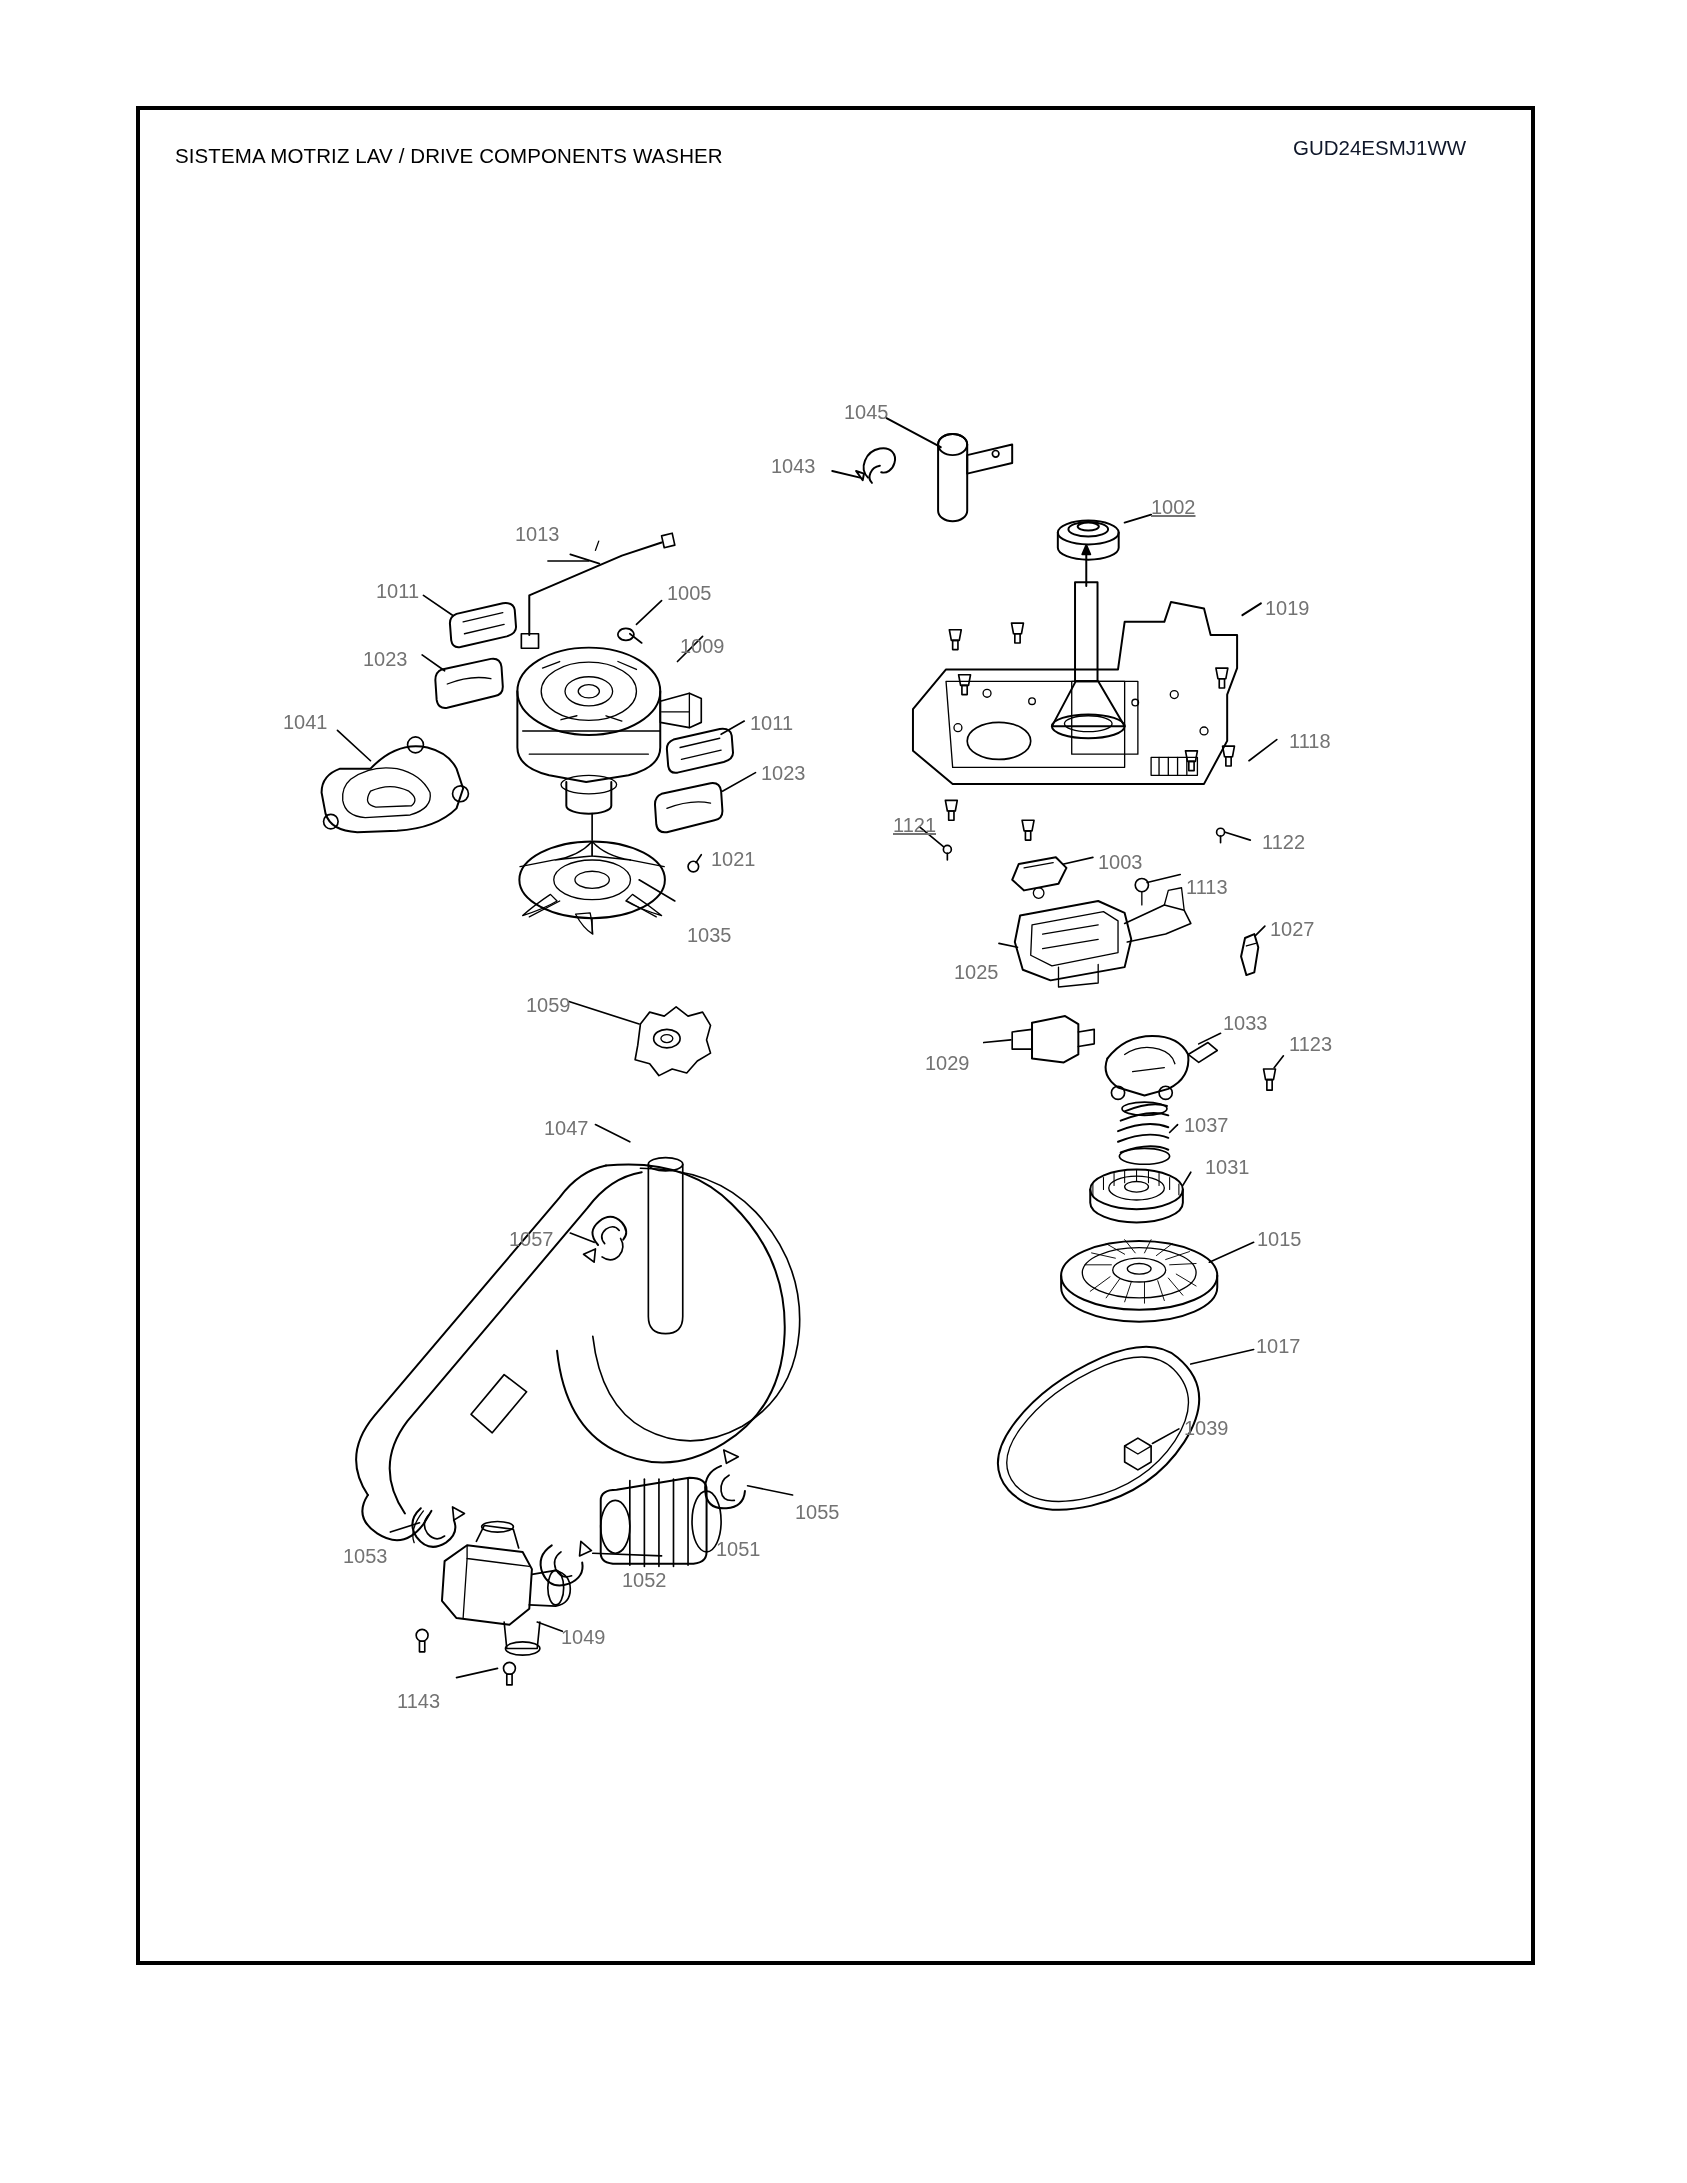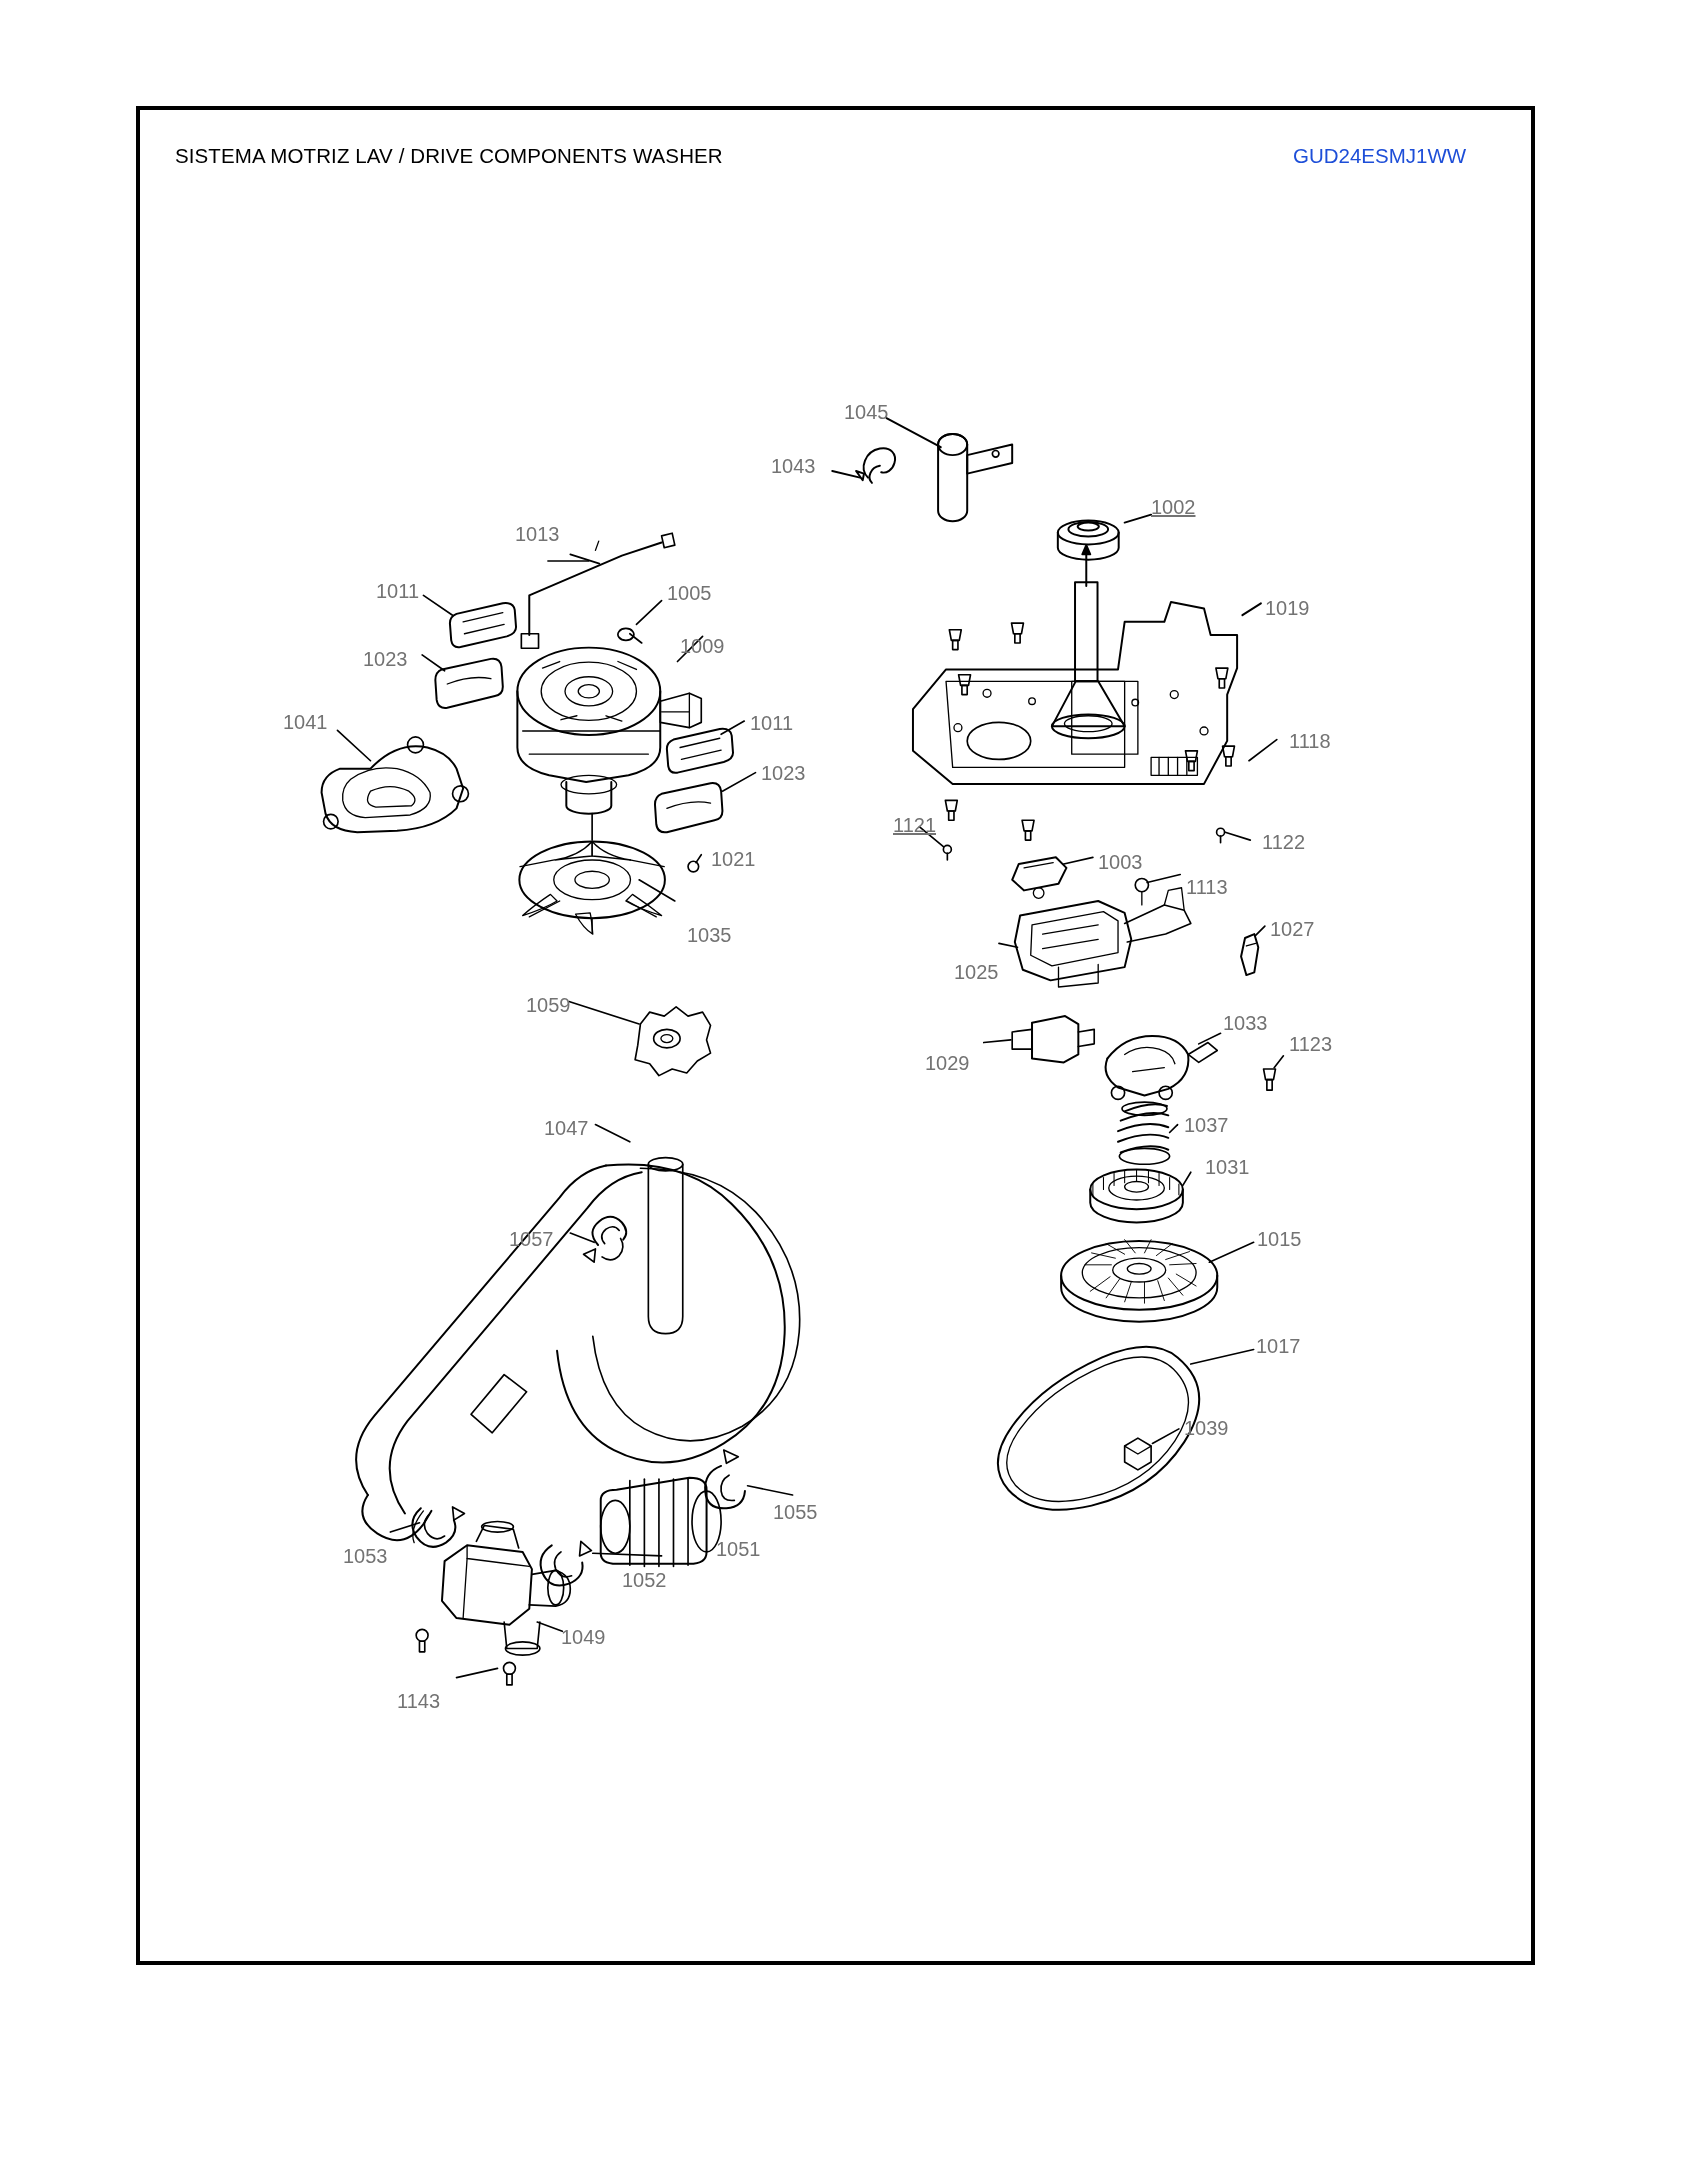--- a/index.html
+++ b/index.html
@@ -37,23 +37,23 @@
     left: 175px;
     top: 144px;
     font-size: 20.5px;
     letter-spacing: 0.1px;
     color: #000000;
     white-space: nowrap;
   }
   #title-right {
     position: absolute;
     left: 1293px;
-    top: 144px;
+    top: 136px;
     font-size: 20.5px;
-    color: #1d4ed8;
+    color: #0f172a;
     white-space: nowrap;
   }
   .callout {
     position: absolute;
     font-size: 20px;
     color: #737373;
     white-space: nowrap;
   }
   #artwork {
     position: absolute;
@@ -505,20 +505,20 @@
   <div class="callout" style="left:1289px; top:1033px;">1123</div>
   <div class="callout" style="left:526px; top:994px;">1059</div>
   <div class="callout" style="left:925px; top:1052px;">1029</div>
   <div class="callout" style="left:1184px; top:1114px;">1037</div>
   <div class="callout" style="left:544px; top:1117px;">1047</div>
   <div class="callout" style="left:1205px; top:1156px;">1031</div>
   <div class="callout" style="left:1257px; top:1228px;">1015</div>
   <div class="callout" style="left:509px; top:1228px;">1057</div>
   <div class="callout" style="left:1256px; top:1335px;">1017</div>
   <div class="callout" style="left:1184px; top:1417px;">1039</div>
-  <div class="callout" style="left:773px; top:1501px;text-align:center;">1055</div>
+  <div class="callout" style="left:795px; top:1501px;text-align:center;">1055</div>
   <div class="callout" style="left:716px; top:1538px;">1051</div>
   <div class="callout" style="left:343px; top:1545px;">1053</div>
   <div class="callout" style="left:622px; top:1569px;">1052</div>
   <div class="callout" style="left:561px; top:1626px;">1049</div>
   <div class="callout" style="left:397px; top:1690px;">1143</div>
 </div>
 
 
 </body></html>

